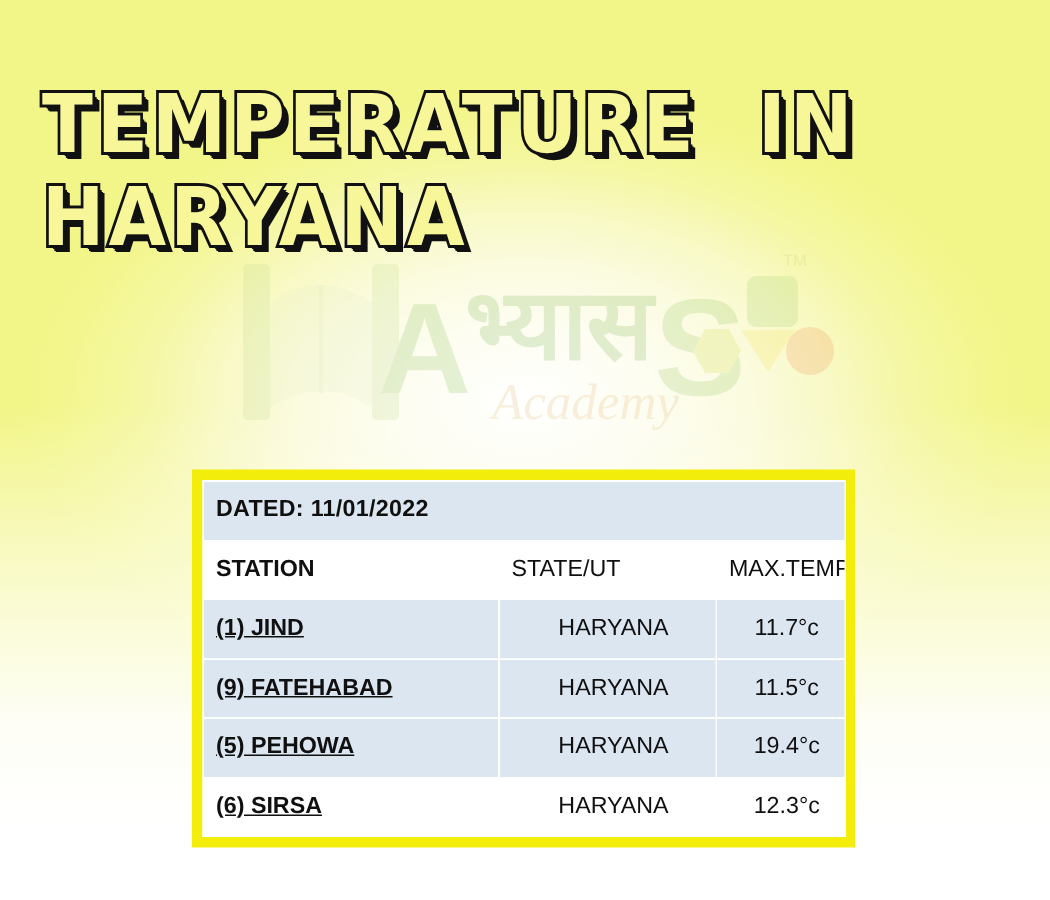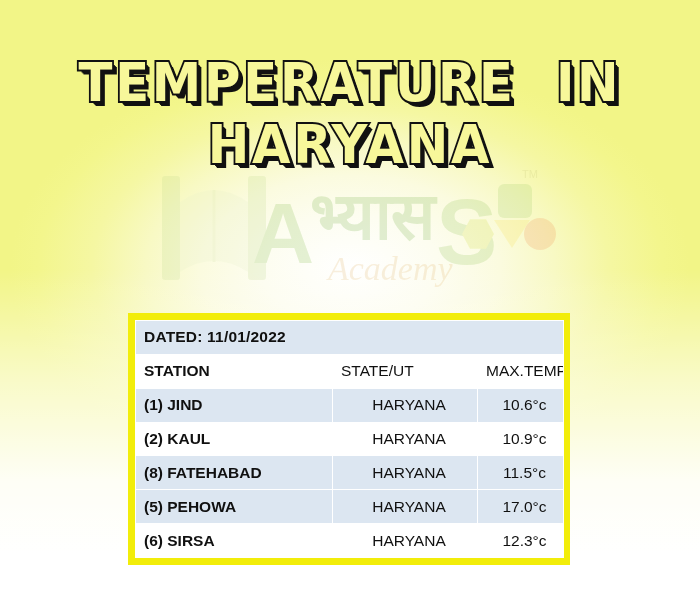--- a/index.html
+++ b/index.html
@@ -134,21 +134,21 @@
     background: #f08a4b;
     border-radius: 50%;
   }
 
   
   #title-block {
     position: absolute;
     left: 0;
     top: 52px;
     width: 700px;
-    text-align: center;
+    text-align: left;
     z-index: 4;
   }
   .title-line {
     font-family: "DejaVu Sans", sans-serif;
     font-weight: bold;
     font-size: 54px;
     line-height: 62px;
     letter-spacing: 3px;
     color: #f7f79a;
     -webkit-text-stroke: 4px #111111;
@@ -185,21 +185,21 @@
     font-family: "Liberation Sans", sans-serif;
     font-size: 15.5px;
     color: #101010;
     padding: 0 0 0 8px;
     height: 30px;
     white-space: nowrap;
     overflow: hidden;
   }
   .row-shade td { background: #dce6f1; margin-top: 40px; }
   .row-plain td { background: #ffffff; }
-  .cell-station { font-weight: bold; text-align: left; }
+  .cell-station { font-weight: bold; text-align: left; text-decoration: underline; }
   .cell-state, .cell-temp {
     text-align: center;
     padding-left: 0;
     font-weight: normal;
   }
   .dated-cell {
     font-weight: bold;
     font-size: 16px;
     letter-spacing: 0.2px;
   }
@@ -252,36 +252,31 @@
         </tr>
         <tr class="row-plain">
           <td class="hdr-station">STATION</td>
           <td class="hdr-mid">STATE/UT</td>
           <td class="hdr-right">MAX.TEMP</td>
         </tr>
 
         <tr class="row-shade">
           <td class="cell-station">(1) JIND</td>
           <td class="cell-state">HARYANA</td>
-          <td class="cell-temp">10.6°c</td>
-        </tr>
-        <tr class="row-plain">
-          <td class="cell-station">(2) KAUL</td>
-          <td class="cell-state">HARYANA</td>
-          <td class="cell-temp">10.9°c</td>
-        </tr>
-        <tr class="row-shade">
-          <td class="cell-station">(8) FATEHABAD</td>
+          <td class="cell-temp">11.7°c</td>
+        </tr>
+        <tr class="row-shade">
+          <td class="cell-station">(9) FATEHABAD</td>
           <td class="cell-state">HARYANA</td>
           <td class="cell-temp">11.5°c</td>
         </tr>
         <tr class="row-shade">
           <td class="cell-station">(5) PEHOWA</td>
           <td class="cell-state">HARYANA</td>
-          <td class="cell-temp">17.0°c</td>
+          <td class="cell-temp">19.4°c</td>
         </tr>
         <tr class="row-plain">
           <td class="cell-station">(6) SIRSA</td>
           <td class="cell-state">HARYANA</td>
           <td class="cell-temp">12.3°c</td>
         </tr>
       </tbody>
     </table>
   </div>
 

